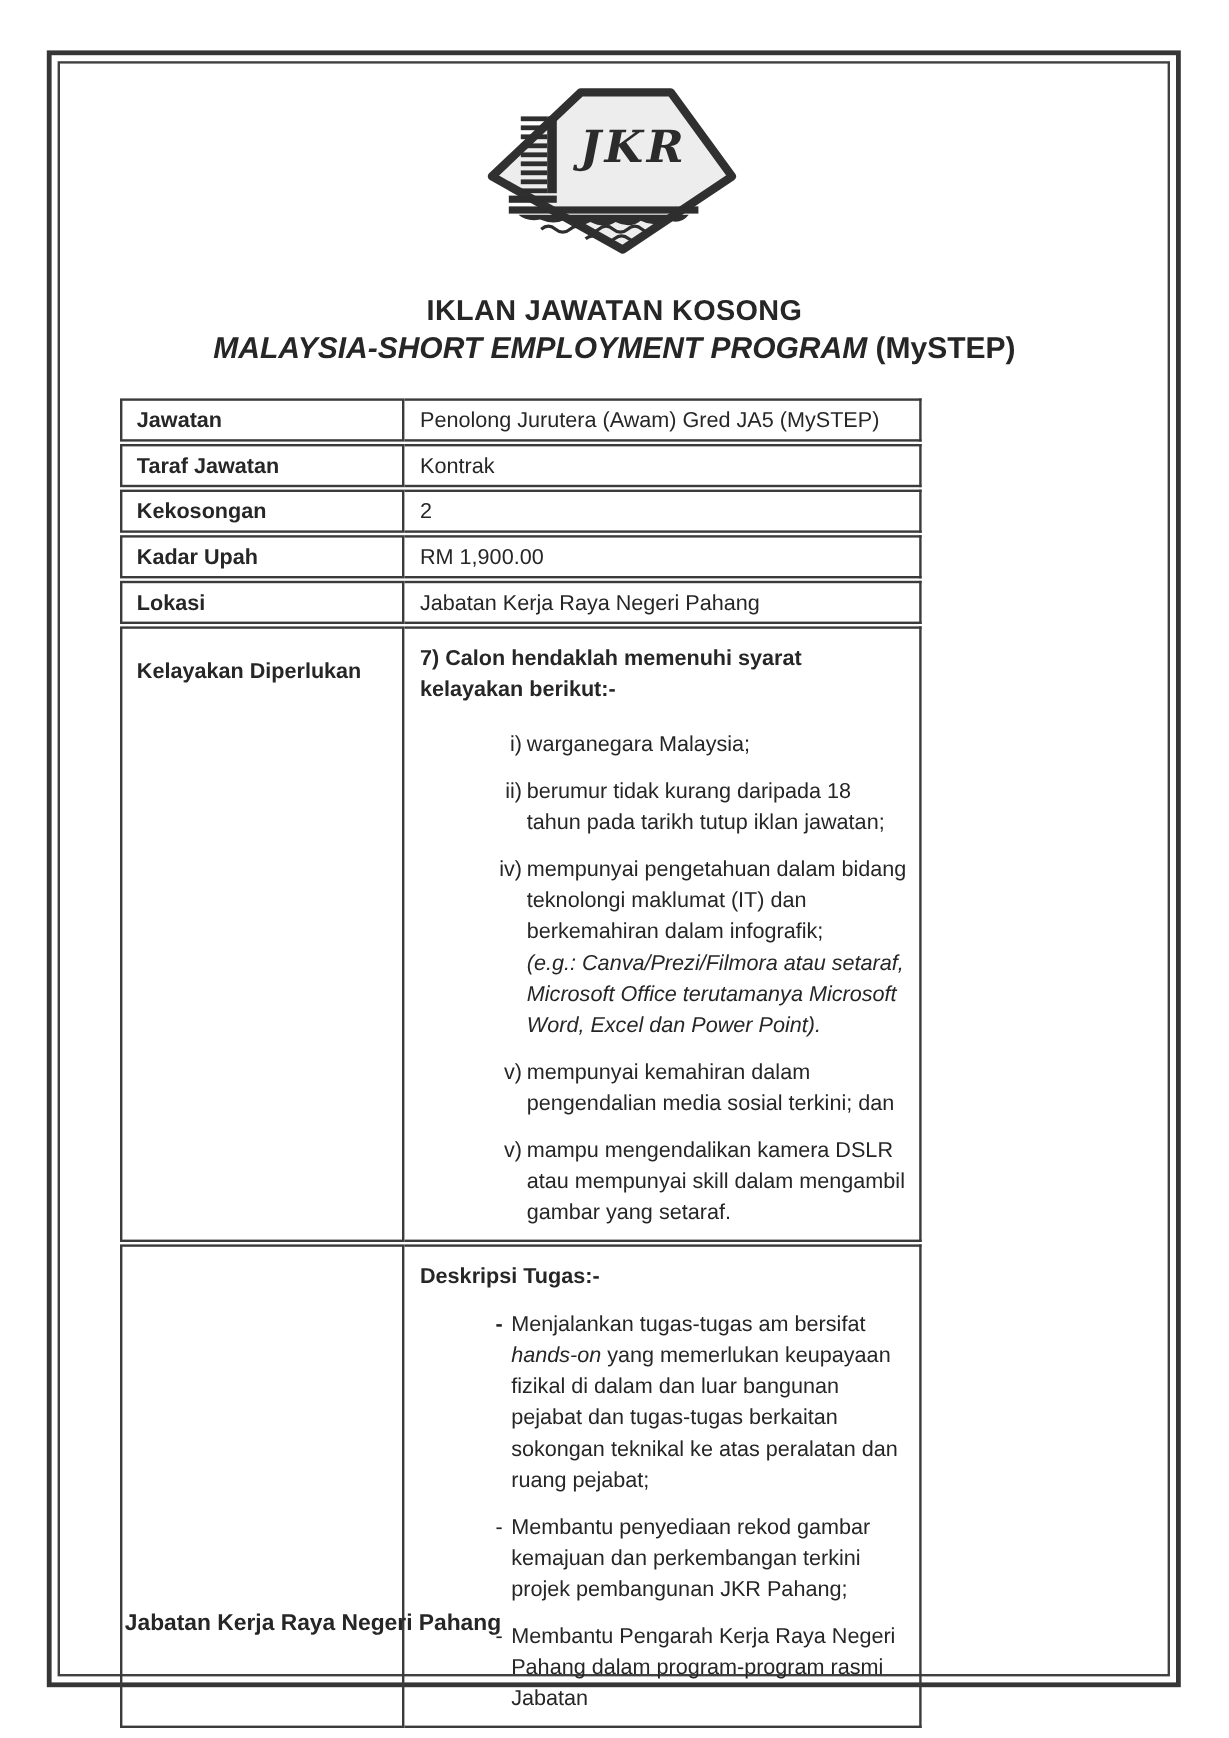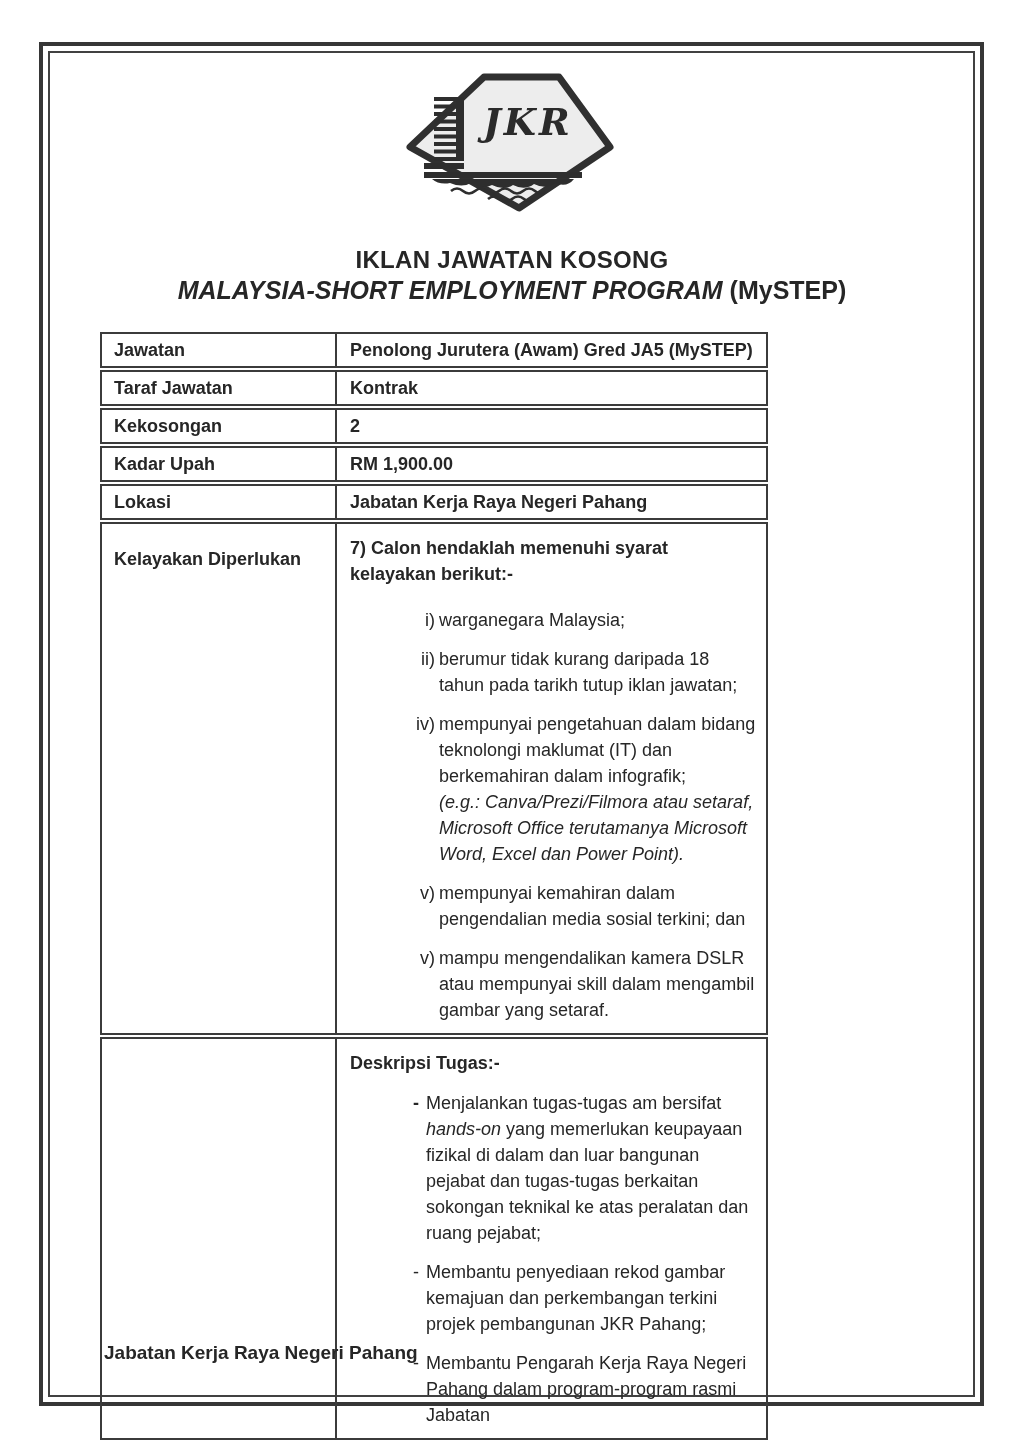--- a/index.html
+++ b/index.html
@@ -27,21 +27,21 @@
   .jobtable { position:absolute; left:100px; top:332px; width:668px; }
   .trow { display:flex; margin-bottom:2px; }
   .cell {
     border:2px solid #3b3b3b; box-sizing:border-box; font-size:18px;
   }
   .cell-label {
     width:237px; flex:0 0 237px; font-weight:bold;
     padding:0 12px; display:flex; align-items:center;
   }
   .cell-value {
-    flex:1; border-left:none; font-weight:bold;
+    flex:1; border-left:none; font-weight:normal;
     padding:0 6px 0 13px; display:flex; align-items:center;
   }
   .trow-simple { height:36px; }
   .trow-tall .cell-label { align-items:flex-start; padding-top:25px; }
   .trow-tall .cell-value {
     display:block; font-weight:normal; padding:11px 8px 10px 13px;
     line-height:26px;
   }
   .sec-heading { font-weight:bold; line-height:26px; margin-bottom:20px; }
   .deskripsi-cell .sec-heading { margin-bottom:14px; }

